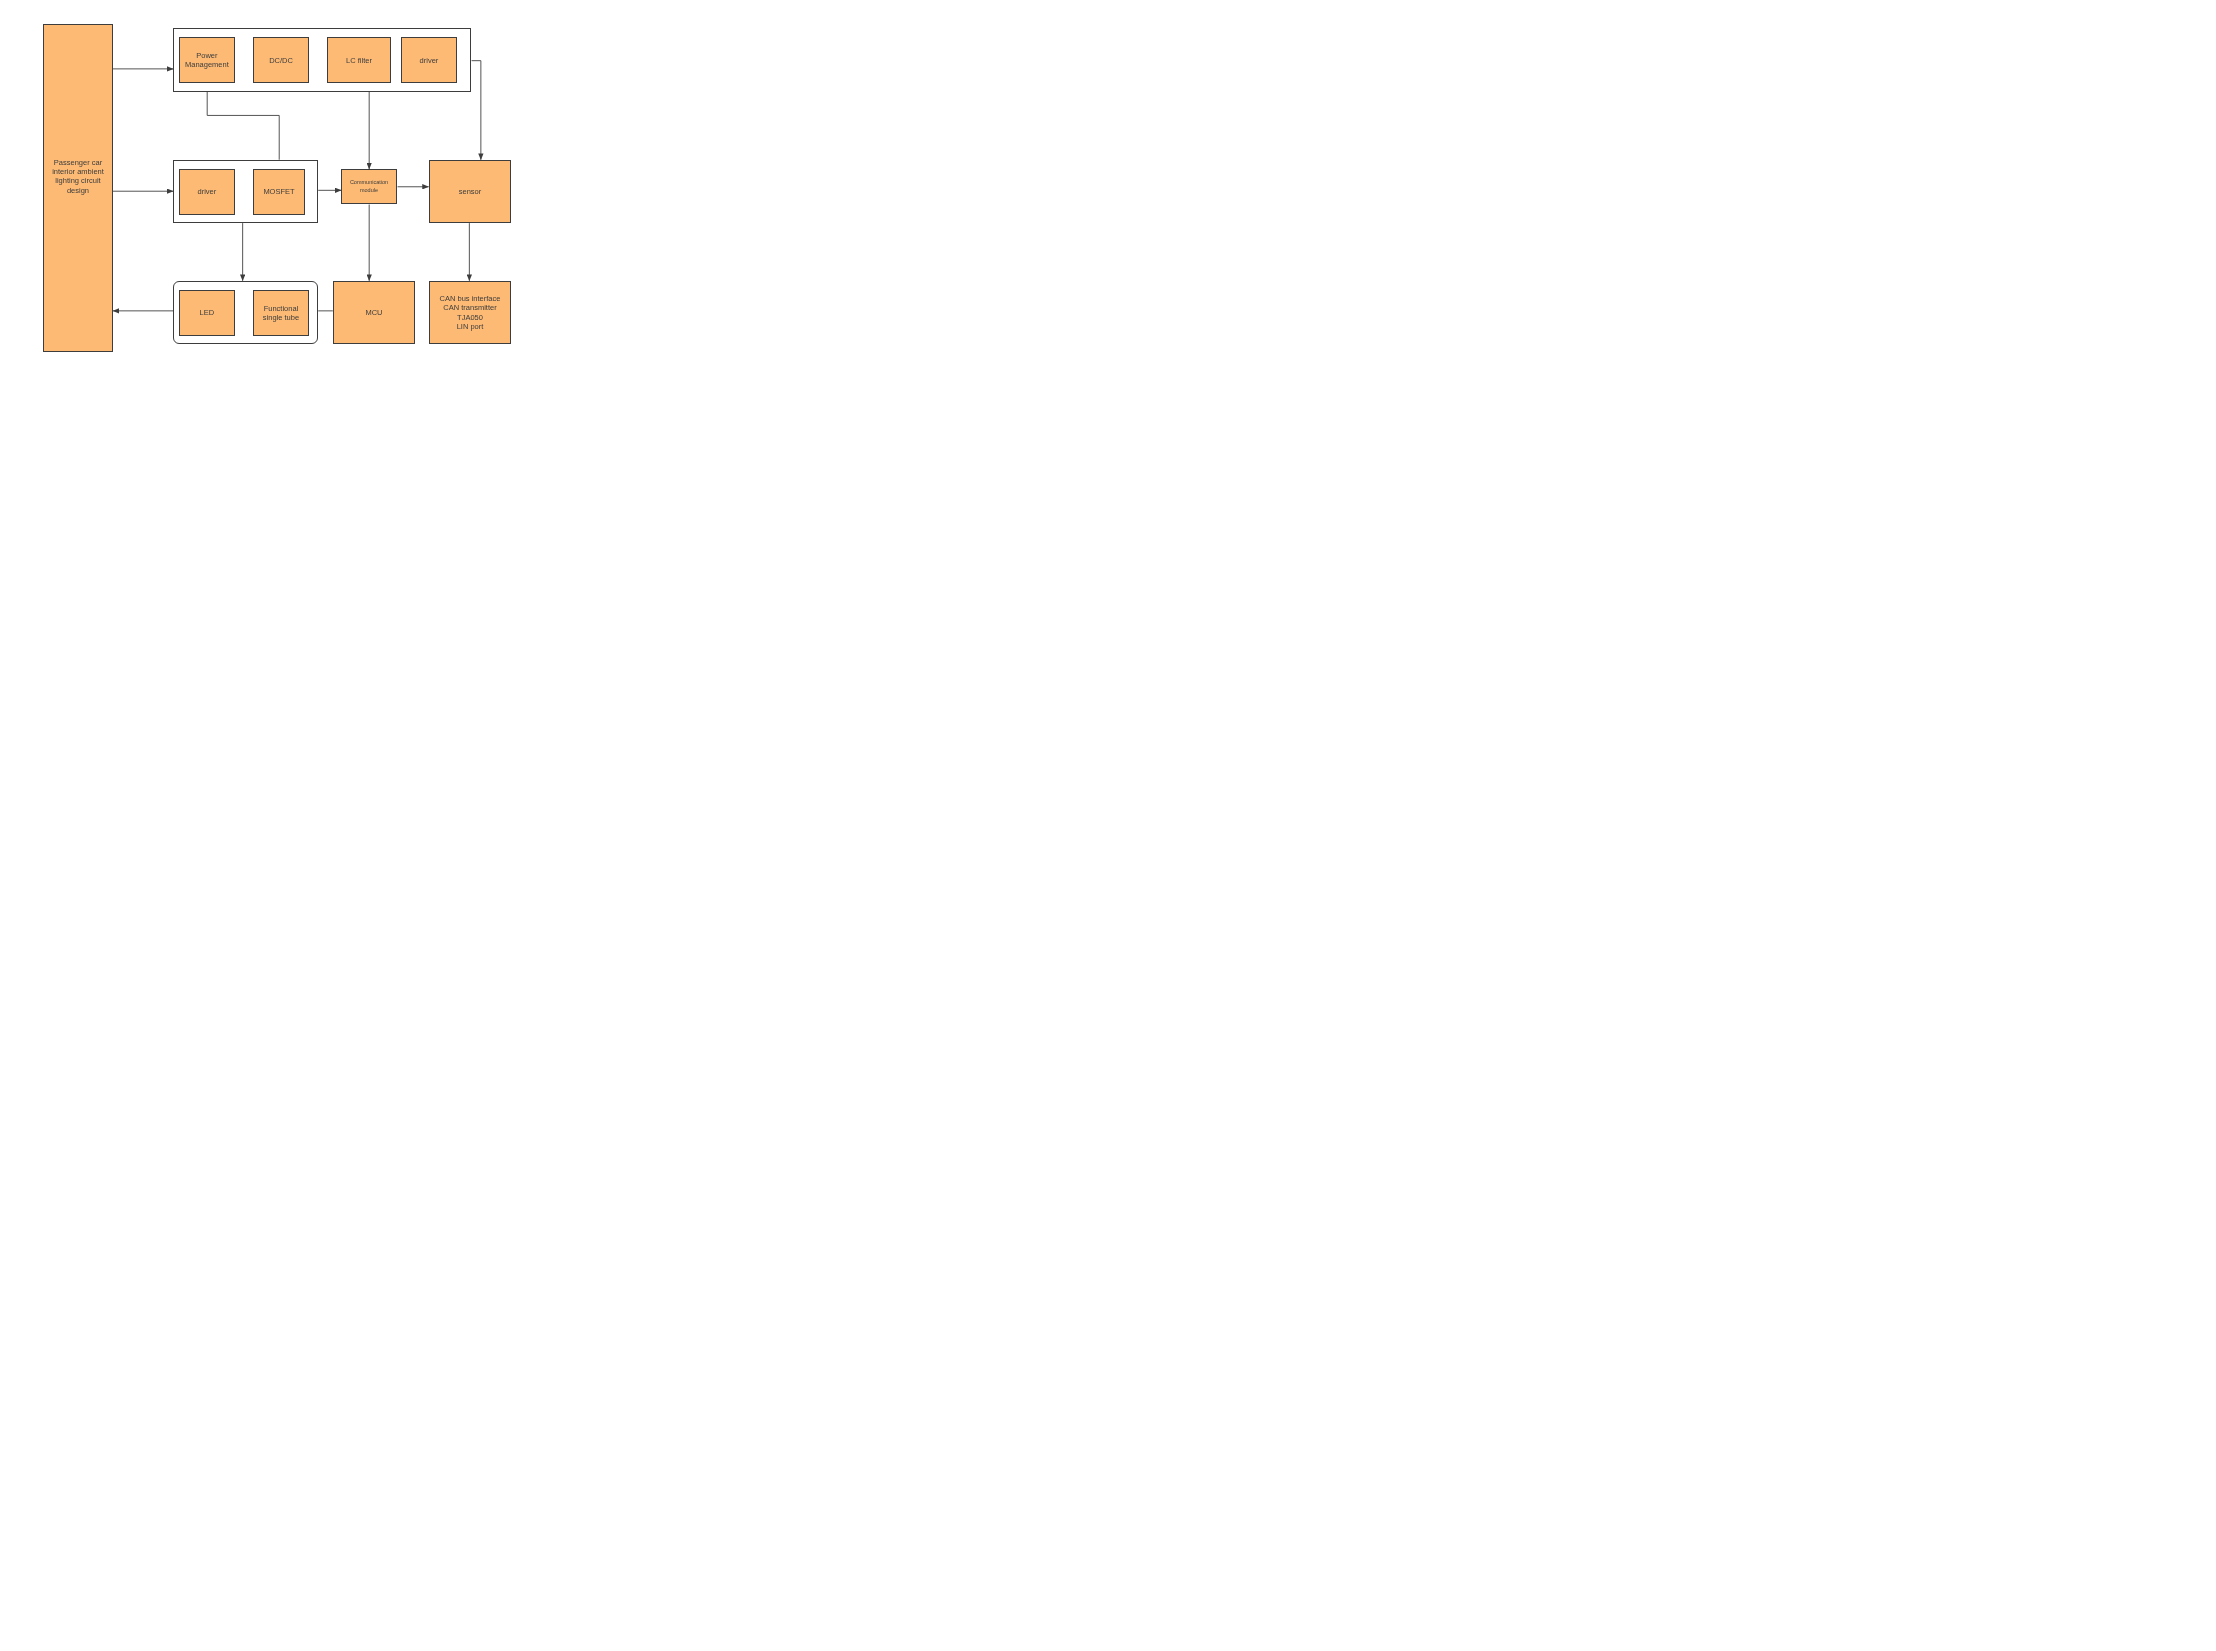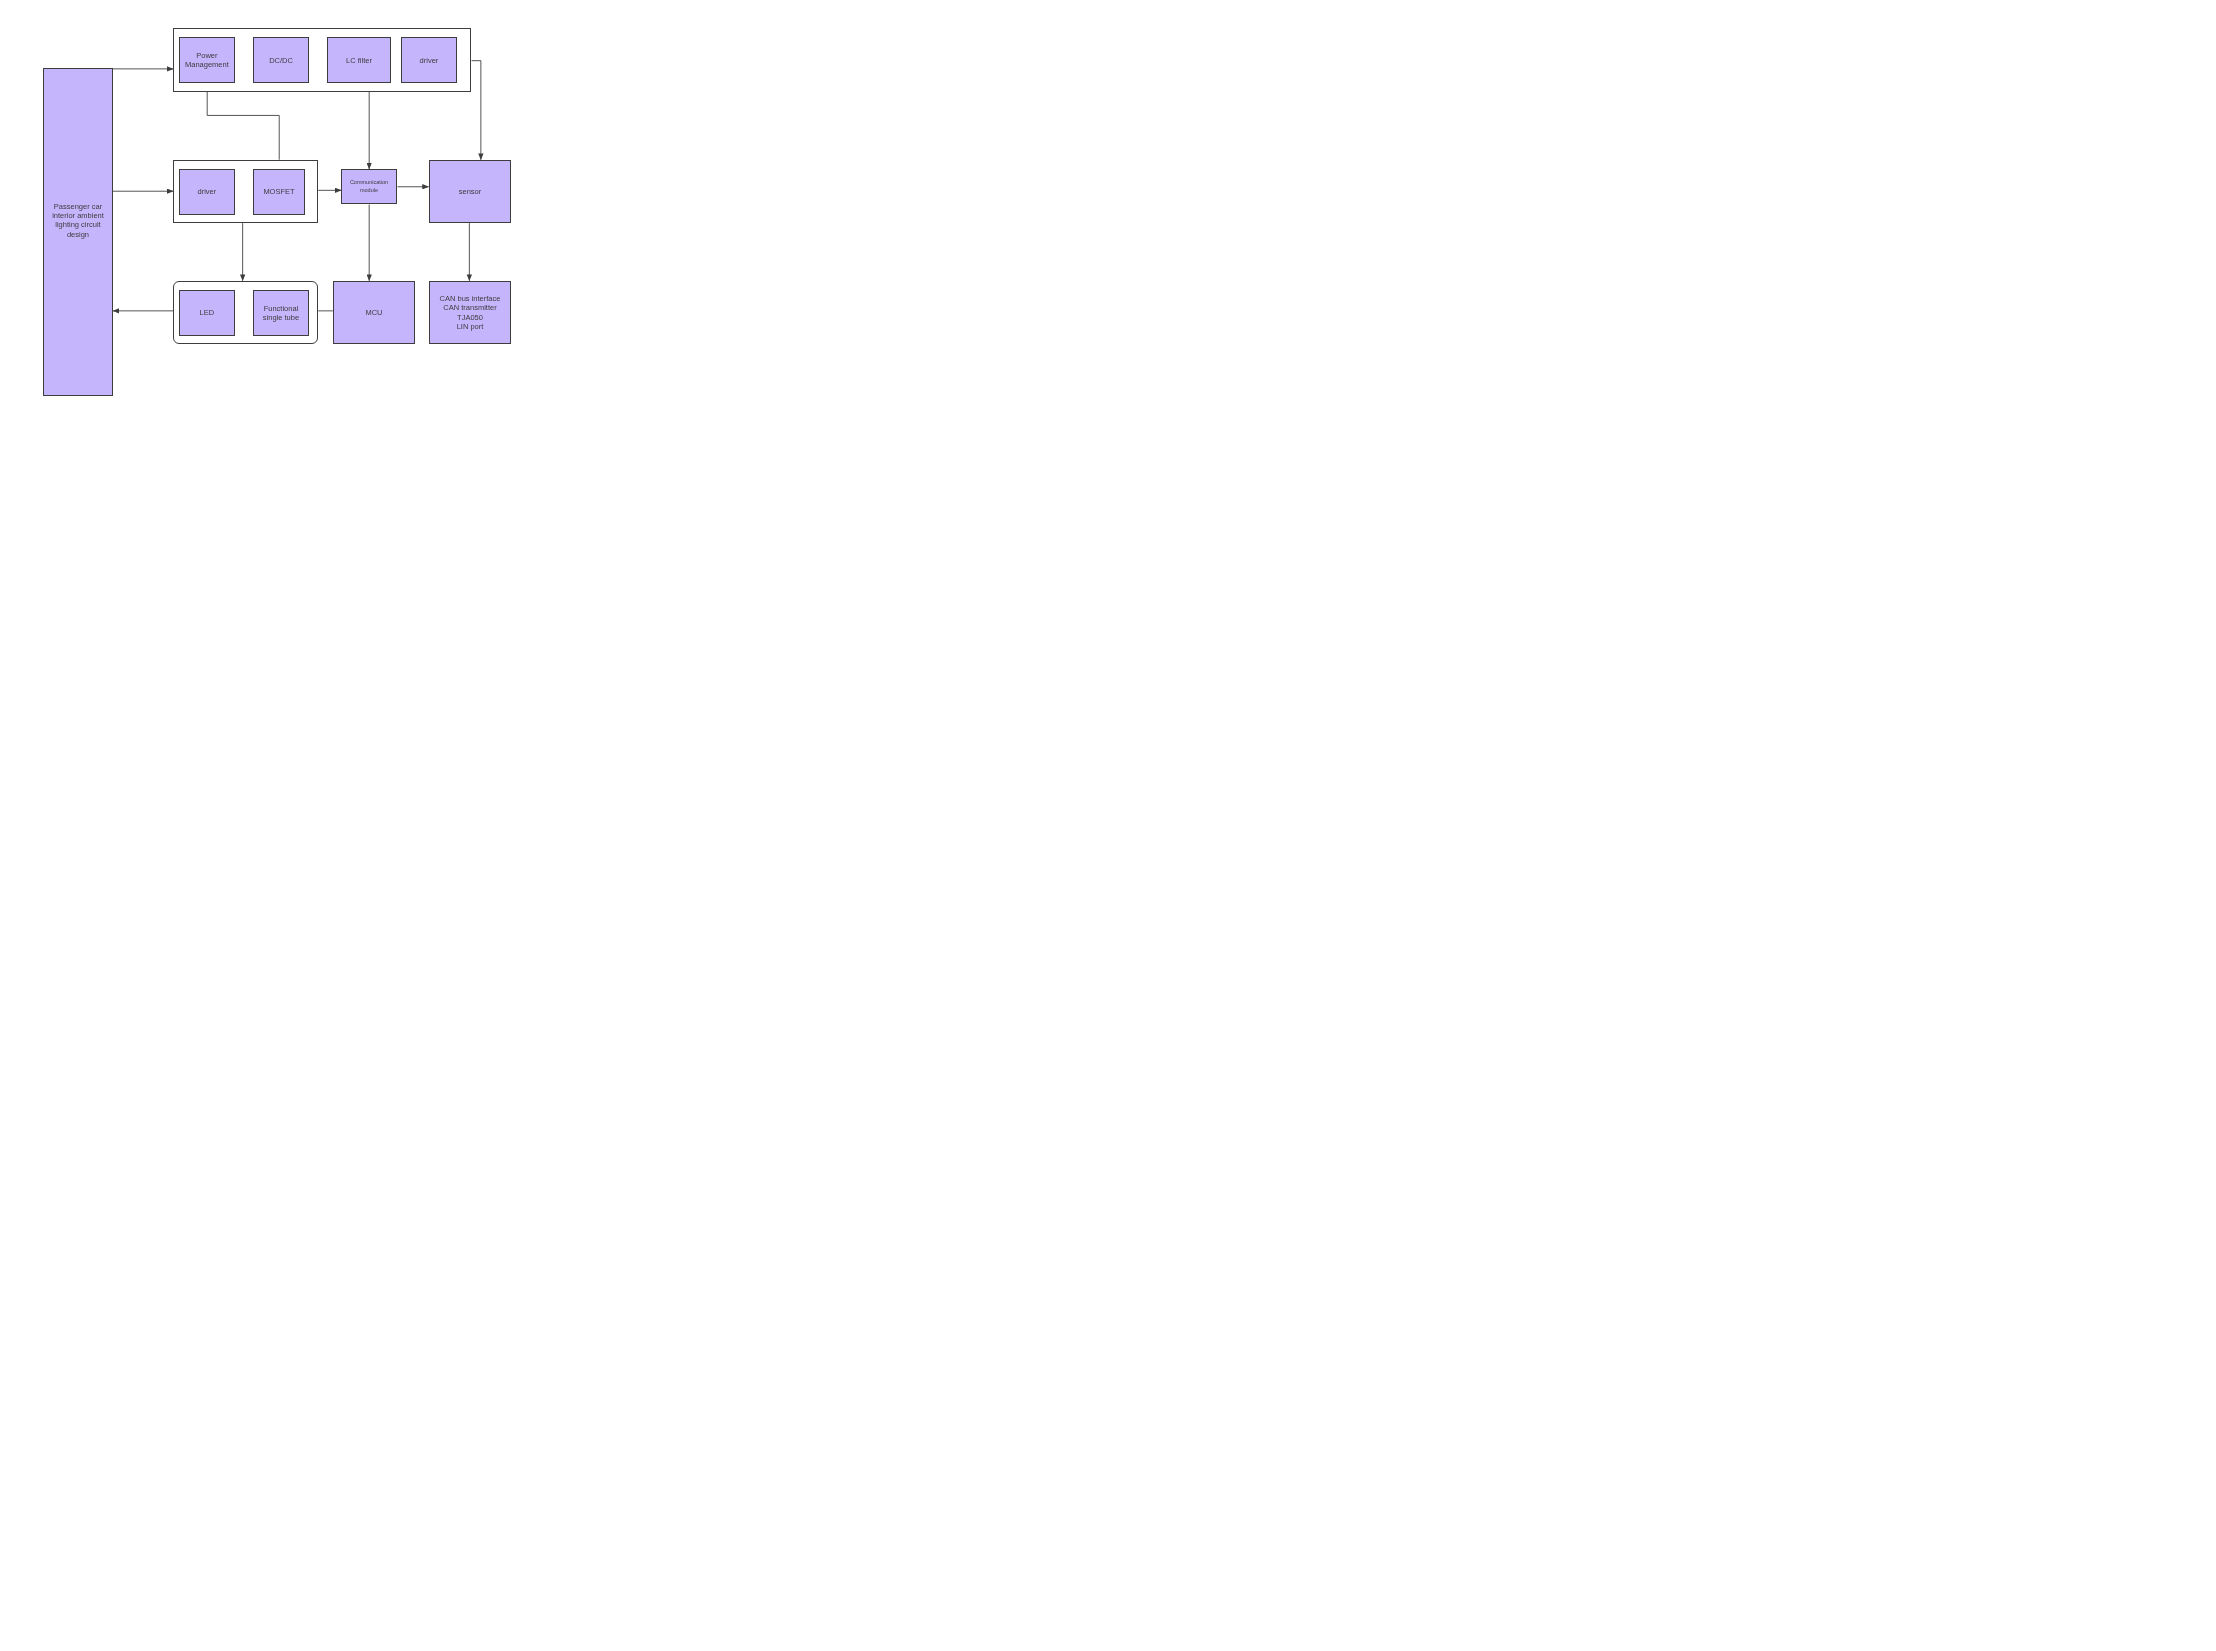--- a/index.html
+++ b/index.html
@@ -10,41 +10,41 @@
     height: 413px;
     background: #ffffff;
     font-family: "Liberation Sans", "DejaVu Sans", sans-serif;
     color: #3d3d3d;
     overflow: hidden;
   }
   .box {
     position: absolute;
     box-sizing: border-box;
     border: 0.9px solid #3d3d3d;
-    background: #c4b5fd;
+    background: #fdba74;
     display: flex;
     align-items: center;
     justify-content: center;
     text-align: center;
   }
   .group { background: #ffffff; }
   .lbl {
     white-space: pre-line;
     font-size: 7.5px;
     line-height: 1.22;
     color: #3d3d3d;
   }
   .lbl-small {
     white-space: pre-line;
     font-size: 5.5px;
     line-height: 1.3;
     color: #3d3d3d;
   }
   
-  #root-box { padding-bottom: 24px; margin-top: 44px; }
+  #root-box { padding-bottom: 24px; }
   .connector-layer {
     position: absolute;
     left: 0; top: 0;
     width: 554px; height: 413px;
     pointer-events: none;
   }
   .connector-layer path {
     fill: none;
     stroke: #3d3d3d;
     stroke-width: 2;

